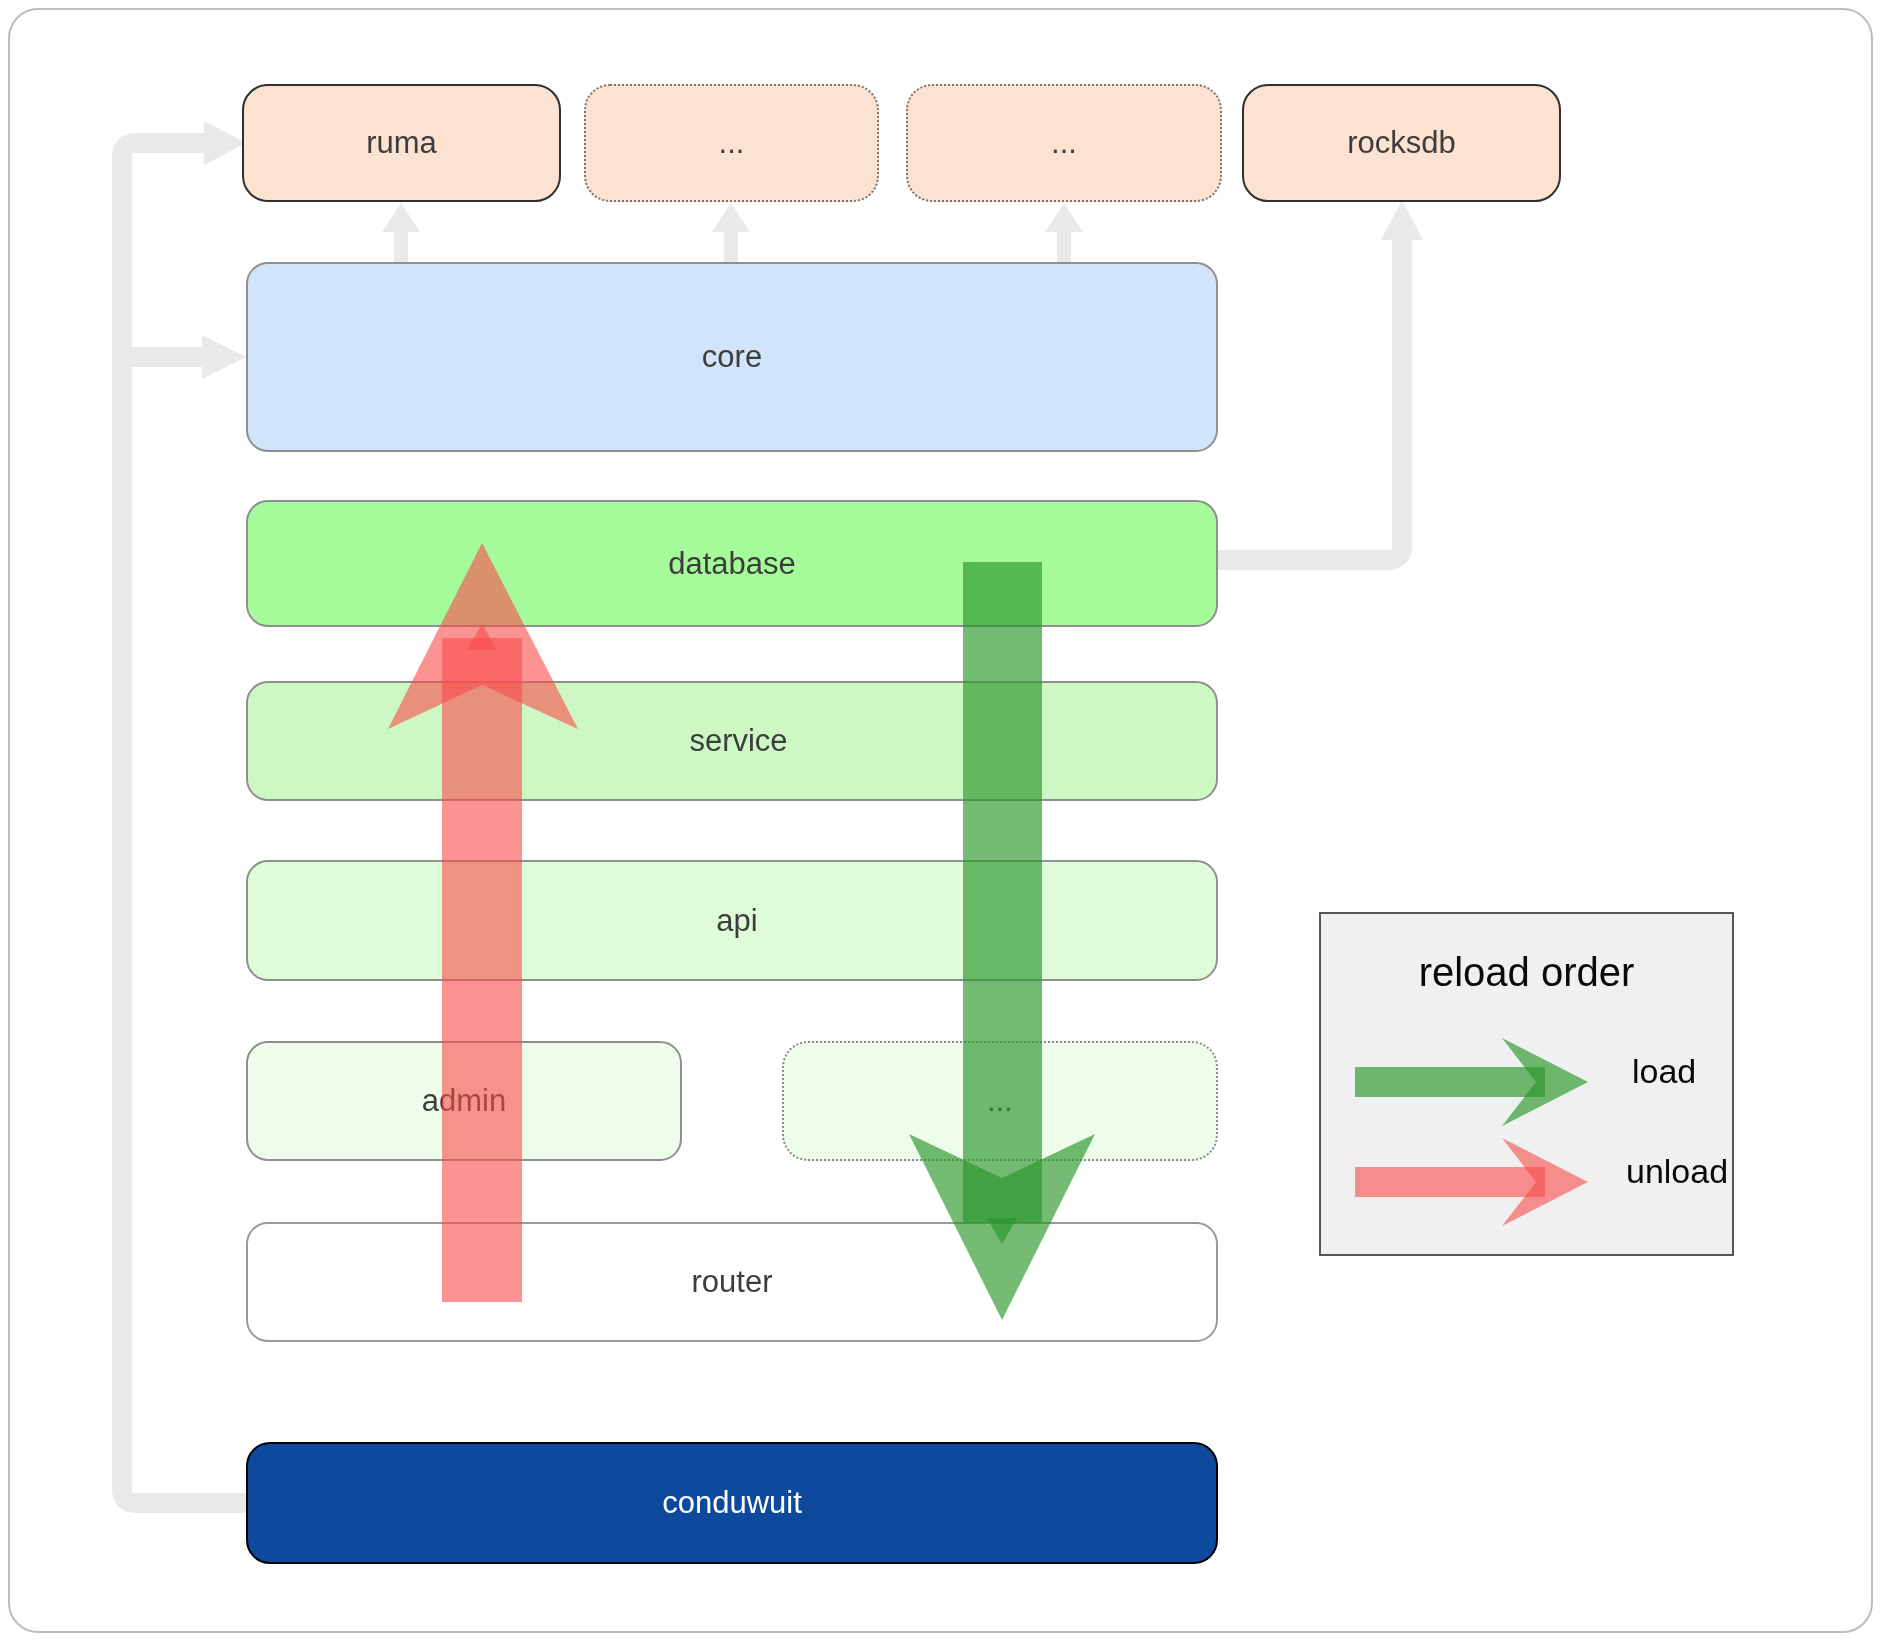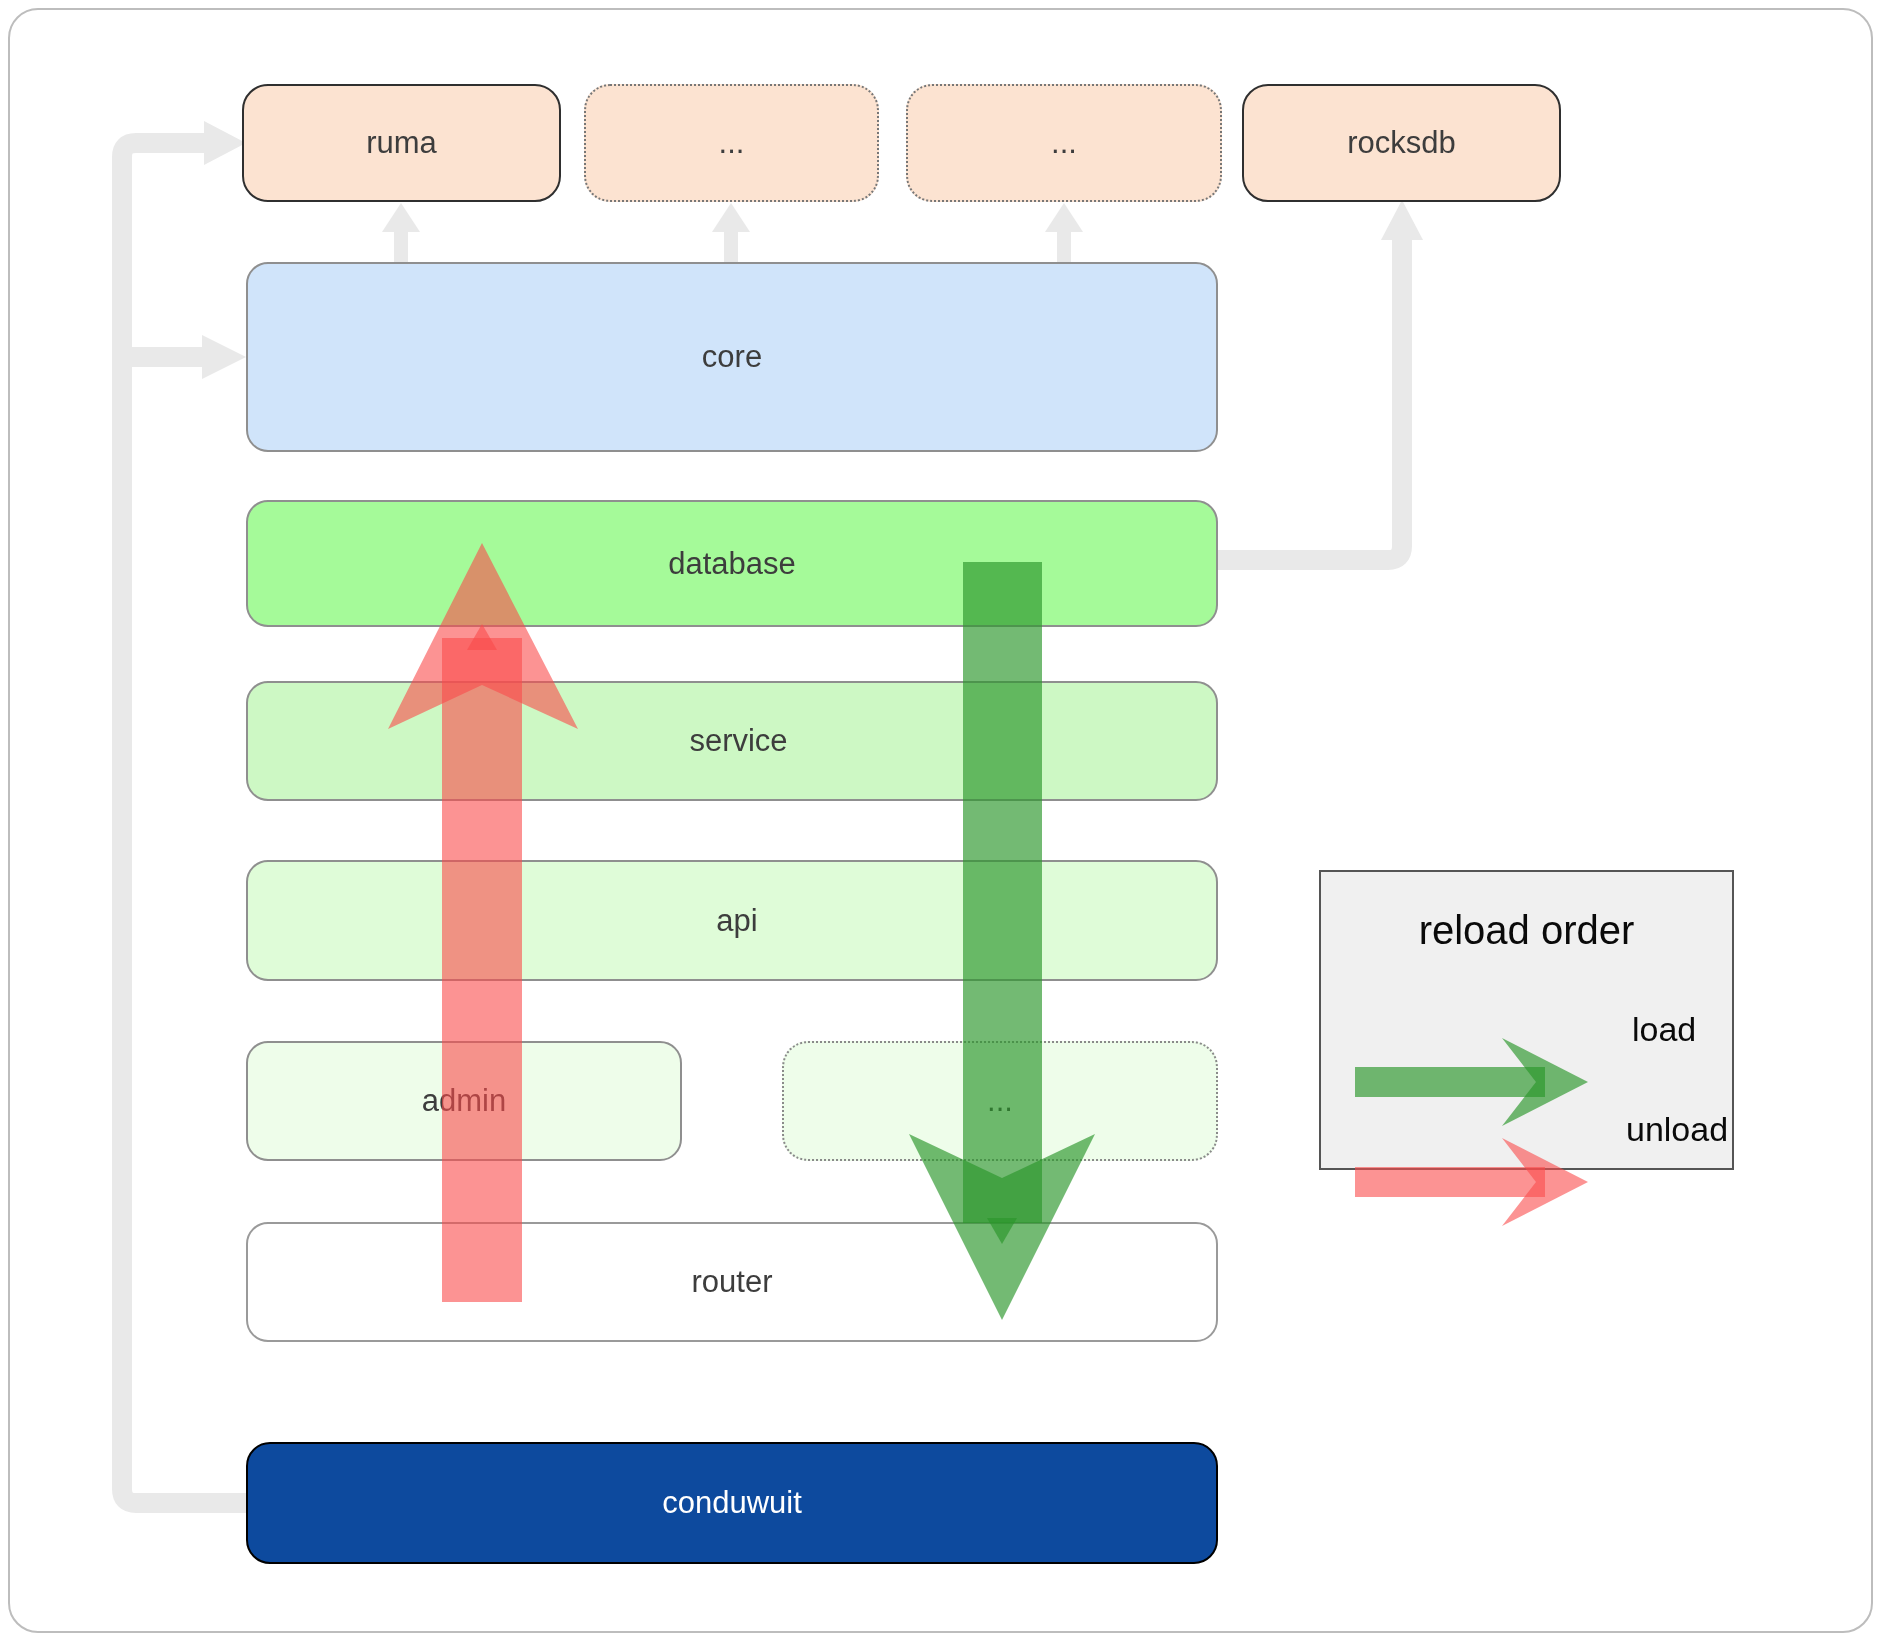--- a/index.html
+++ b/index.html
@@ -28,21 +28,21 @@
   .blue{background:var(--blue);}
   .green-bright{background:var(--green-bright);}
   .green-light{background:var(--green-light);}
   .green-lighter{background:var(--green-lighter);padding-left:10px;}
   .green-faint{background:var(--green-faint);justify-content:center;}
   .white-node{background:#ffffff;border-color:#9a9a9a;}
   .navy{
     background:var(--navy);color:#ffffff;border:2.5px solid #000;border-radius:24px;text-align:right;
   }
   .legend{
-    position:absolute;left:1319px;top:870px;width:415px;height:300px;z-index:2;
+    position:absolute;left:1319px;top:912px;width:415px;height:344px;z-index:2;
     background:var(--legend-bg);border:2px solid #555;box-sizing:border-box;
   }
   .legend-title{
     position:absolute;left:0;top:36px;width:100%;text-align:center;
     font-size:40px;color:#0a0a0a;
   }
   .legend-label{
     position:absolute;font-size:34px;color:#0a0a0a;white-space:nowrap;
   }
   .legend-label.load{left:311px;top:138px;}

